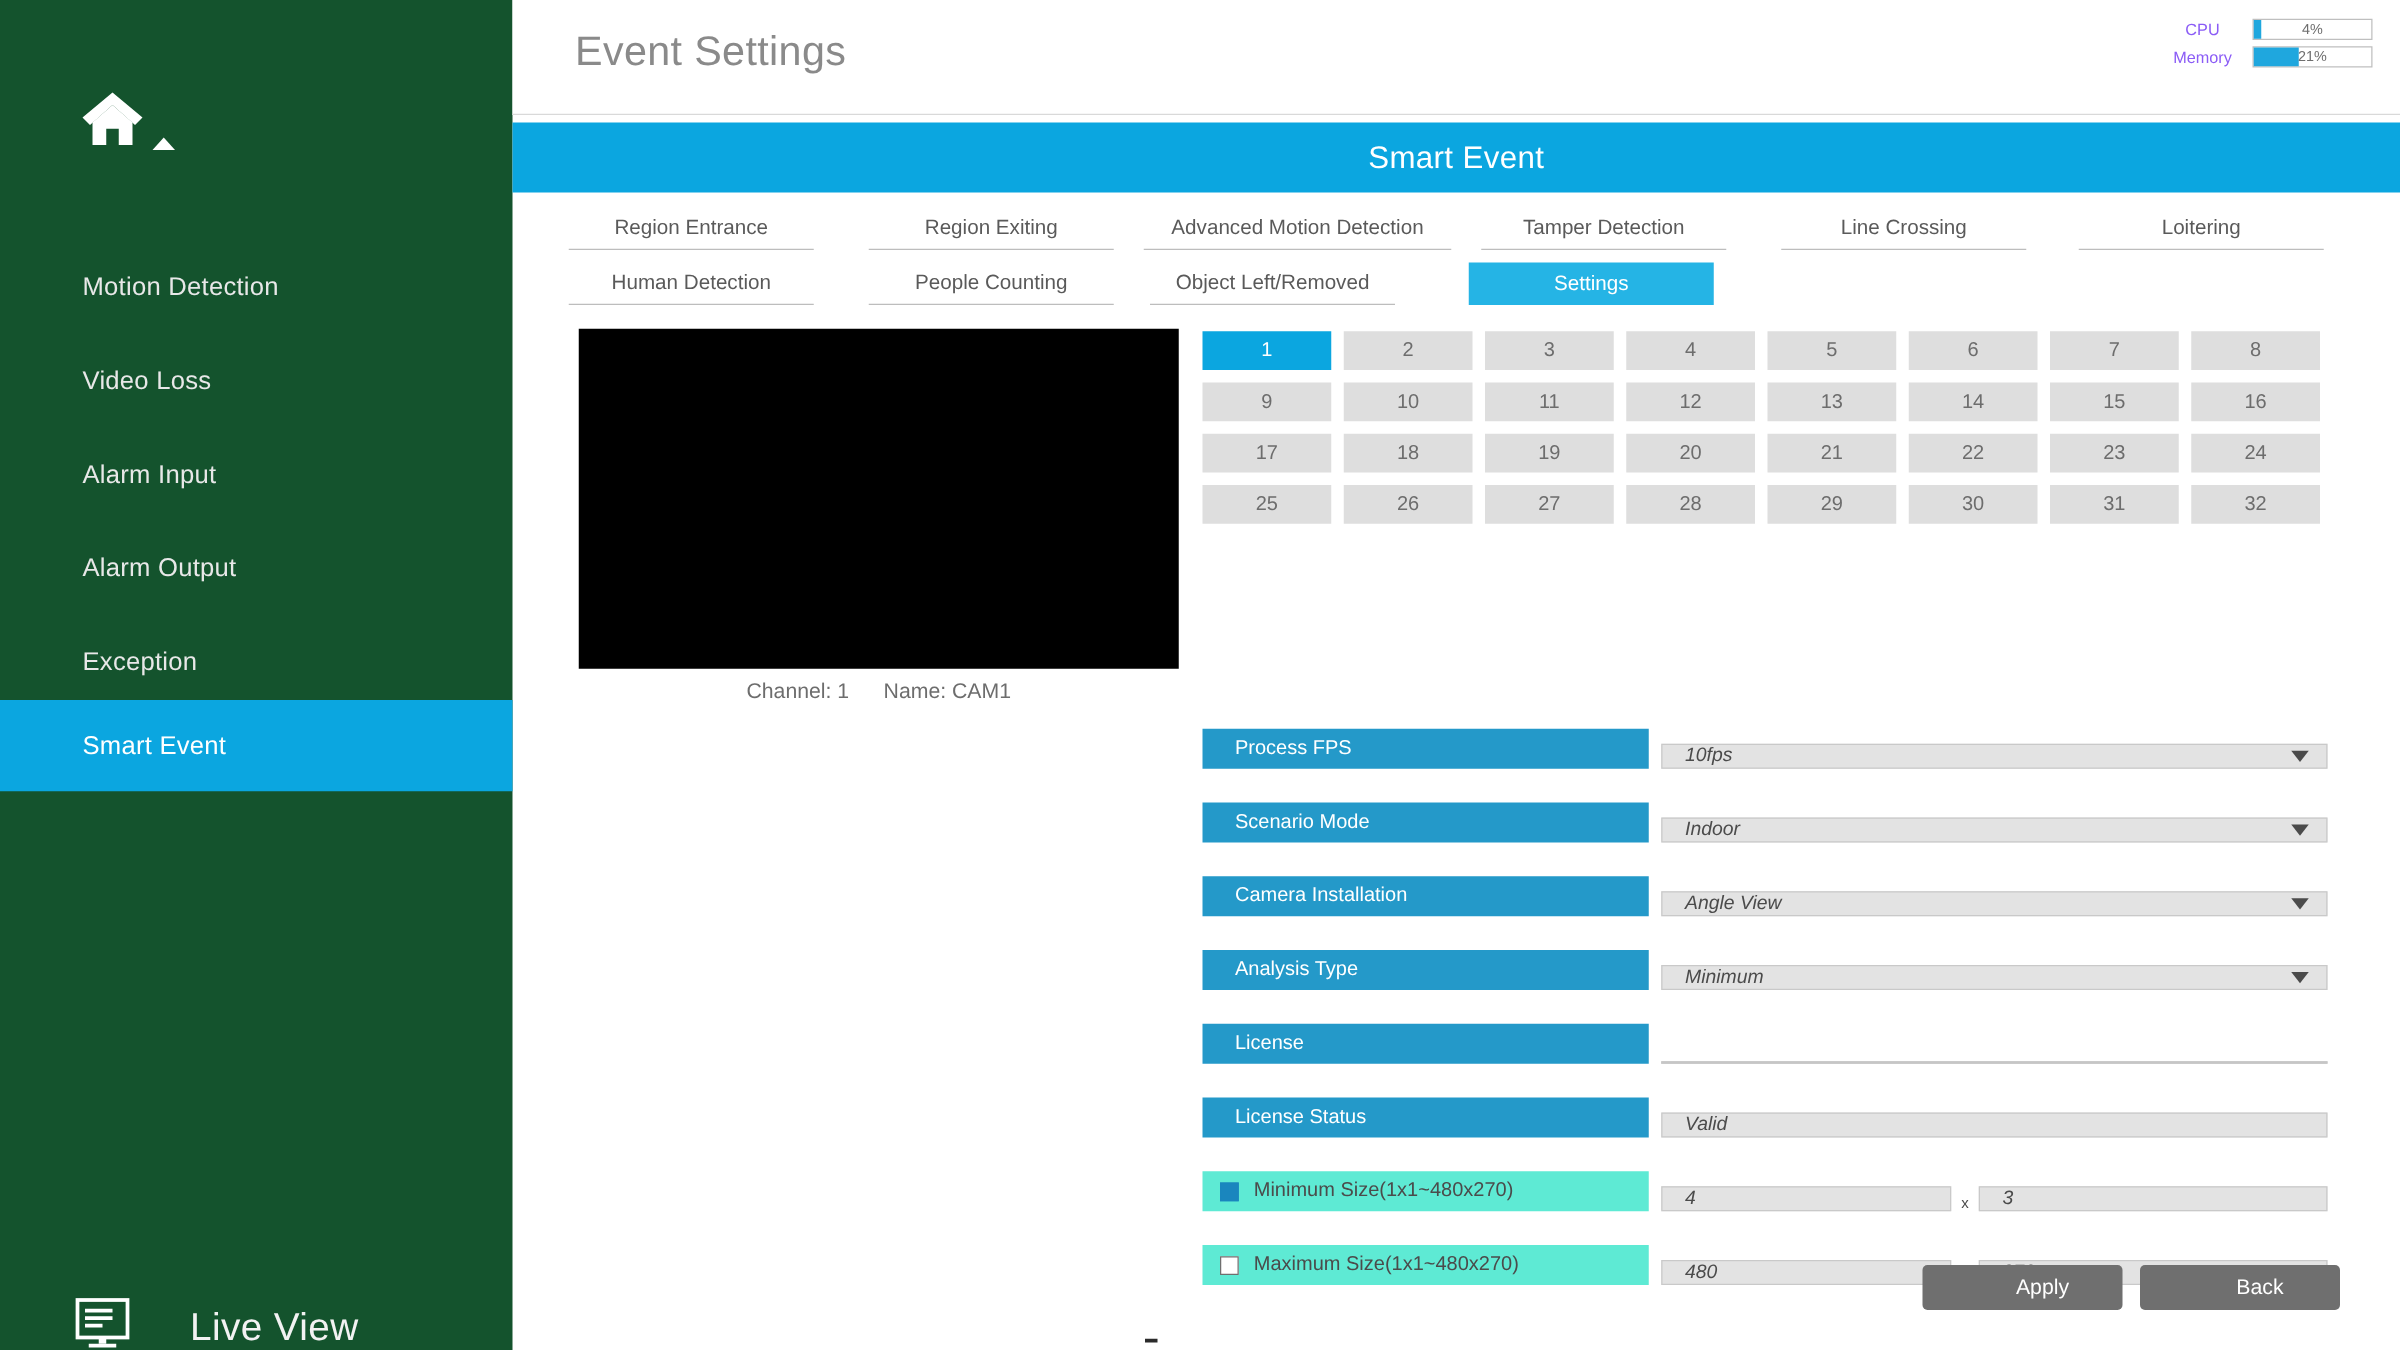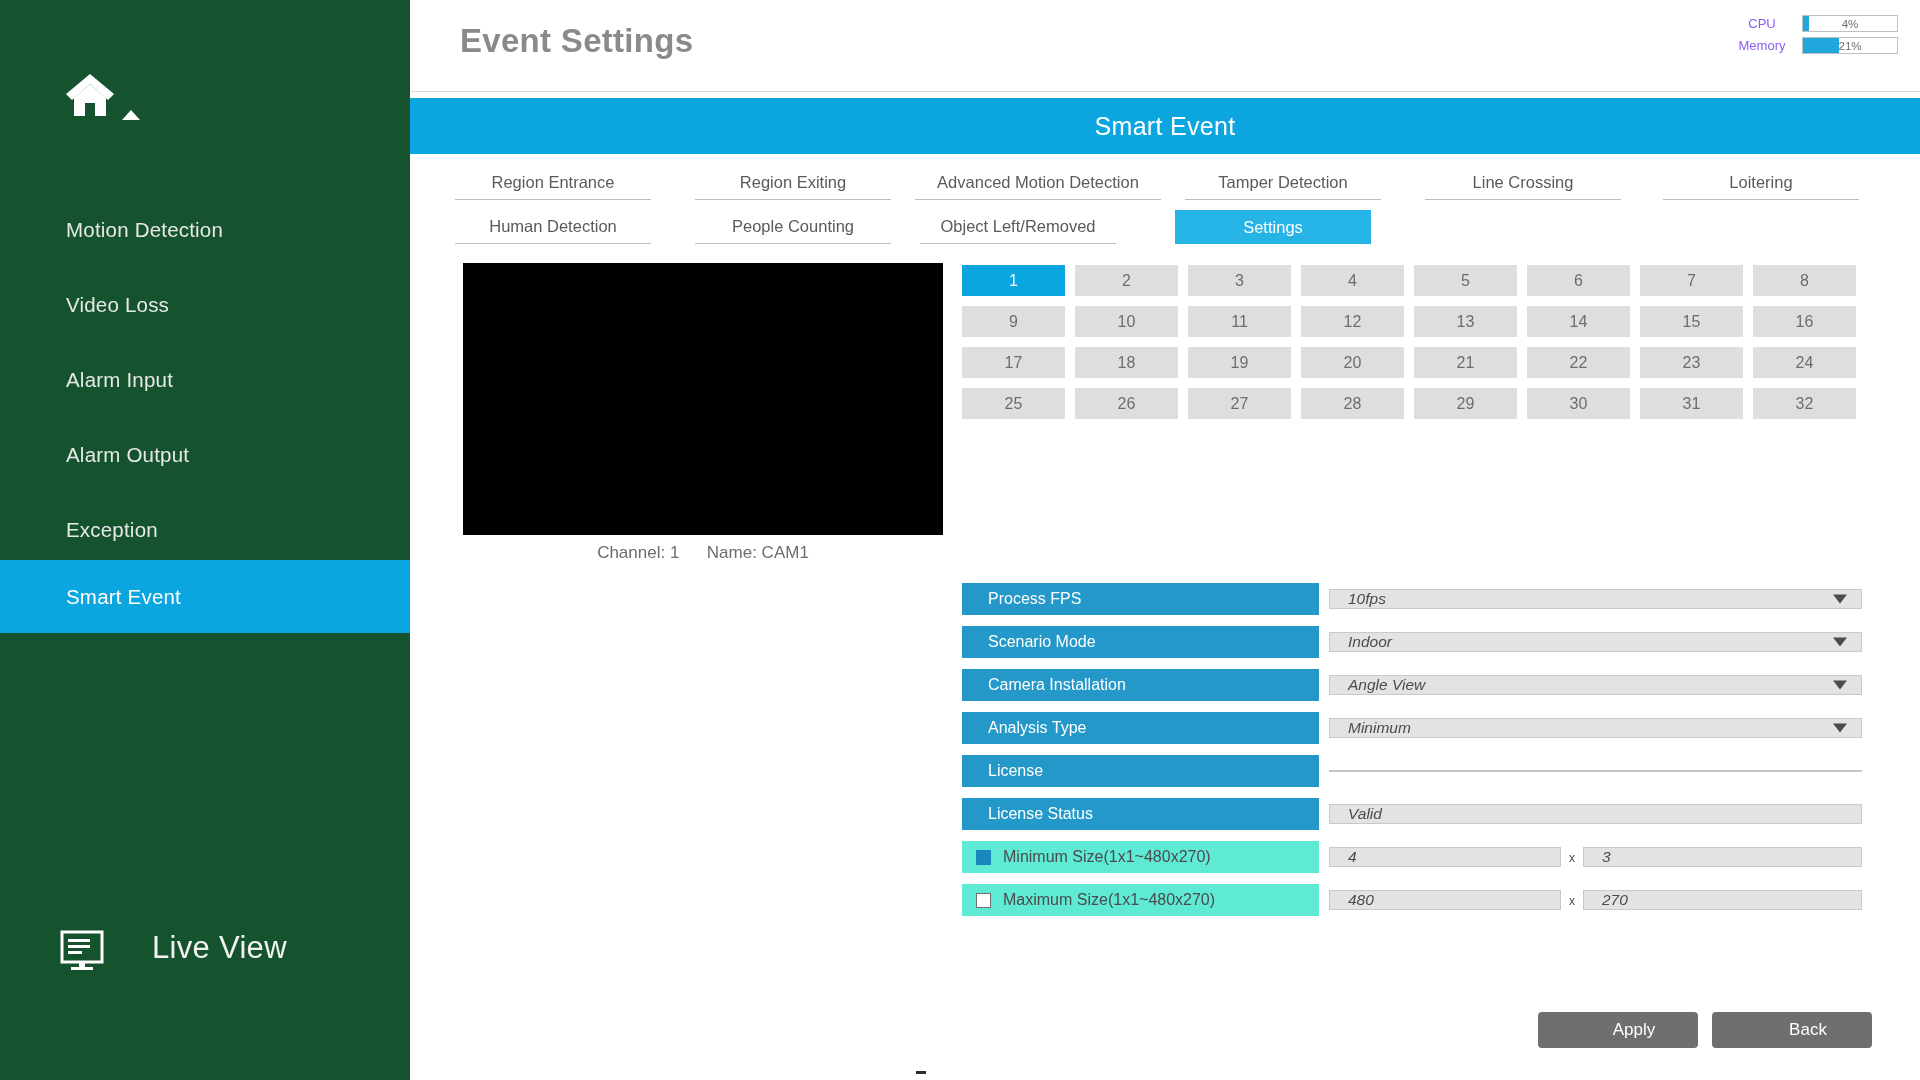--- a/index.html
+++ b/index.html
@@ -41,39 +41,39 @@
     font-size: 20.5px;
     font-weight: 400;
     letter-spacing: 0.2px;
     padding-left: 66px;
   }
   .nav-item.active { background: #0BA6E0; color: #ffffff; }
 
   #live-view {
     position: absolute; left: 0; bottom: 0;
     width: 410px; height: 150px;
-    display: flex; align-items: flex-start;
+    display: flex; align-items: flex-end;
     padding-left: 60px;
   }
   #live-view-icon { width: 46px; height: 42px; flex: 0 0 auto; }
   #live-view-label {
     color: #f2f2f2; font-size: 31px; margin-left: 46px;
     font-weight: 400; letter-spacing: 0.3px;
   }
 
   
   #topbar {
     position: absolute; left: 410px; top: 0;
     width: 1510px; height: 92px;
     background: #ffffff;
     border-bottom: 1px solid #d9d9d9;
   }
   #page-title {
     position: absolute; left: 50px; top: 22px;
-    font-size: 33px; color: #8a8a8a; font-weight: 700;
+    font-size: 33px; color: #8a8a8a; font-weight: 400;
     letter-spacing: 0.3px;
   }
   .meter-row {
     position: absolute; right: 22px;
     display: flex; align-items: center;
   }
   #meter-cpu { top: 15px; }
   #meter-mem { top: 37px; }
   .meter-label {
     font-size: 13px; color: #8b5cf6;
@@ -153,22 +153,22 @@
   }
   .chan:last-child { margin-right: 0; }
   .chan.sel { background: #0BA6E0; color: #ffffff; }
 
   
   #form {
     position: absolute; left: 962px; top: 583px;
     width: 900px;
   }
   .frow {
-    display: flex; align-items: center;
-    height: 32px; margin-bottom: 11px;
+    display: flex; align-items: flex-end;
+    height: 32px; margin-bottom: 27px;
   }
   .flabel {
     width: 357px; height: 32px;
     background: #2499C9; color: #ffffff;
     display: flex; align-items: center;
     padding-left: 26px;
     font-size: 16px;
   }
   .flabel.plain {
     background: #5eead4; color: #4b4b4b;

